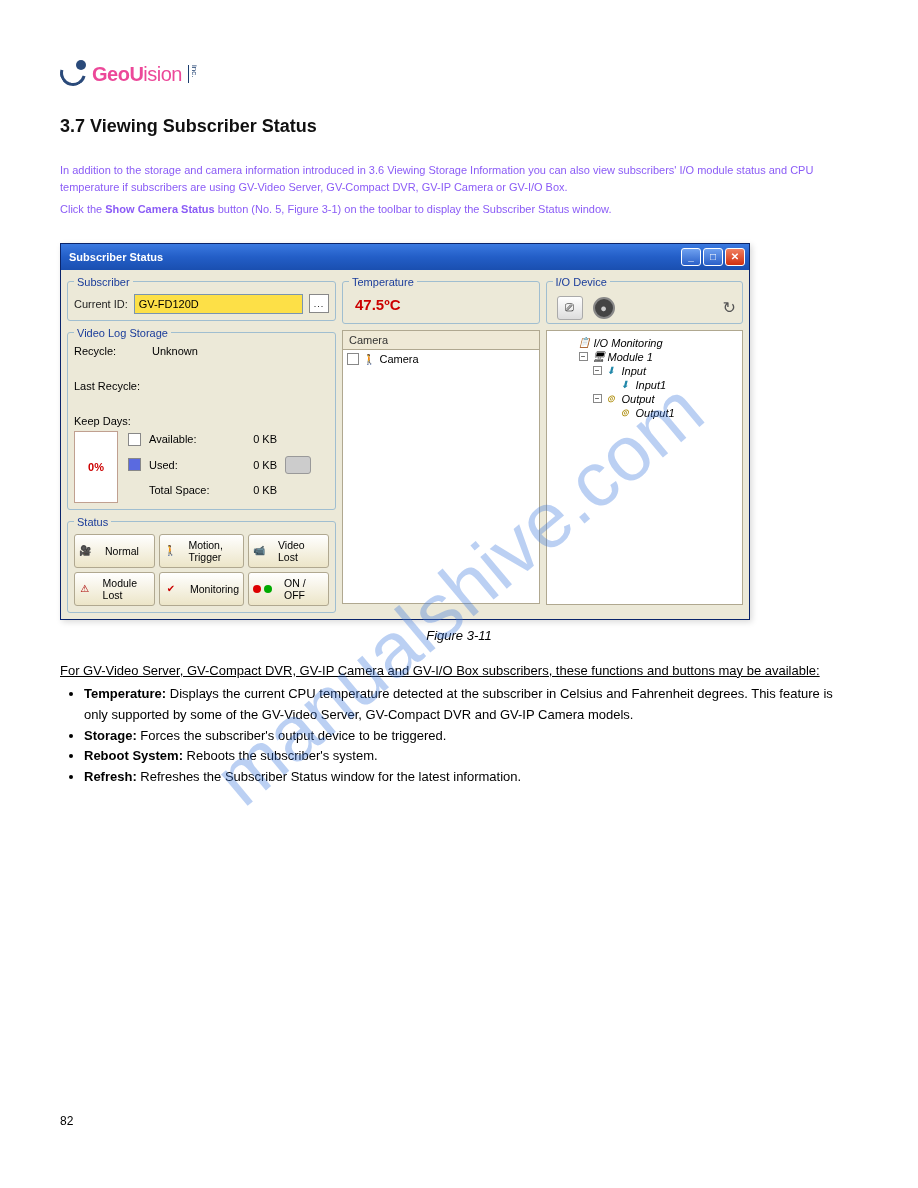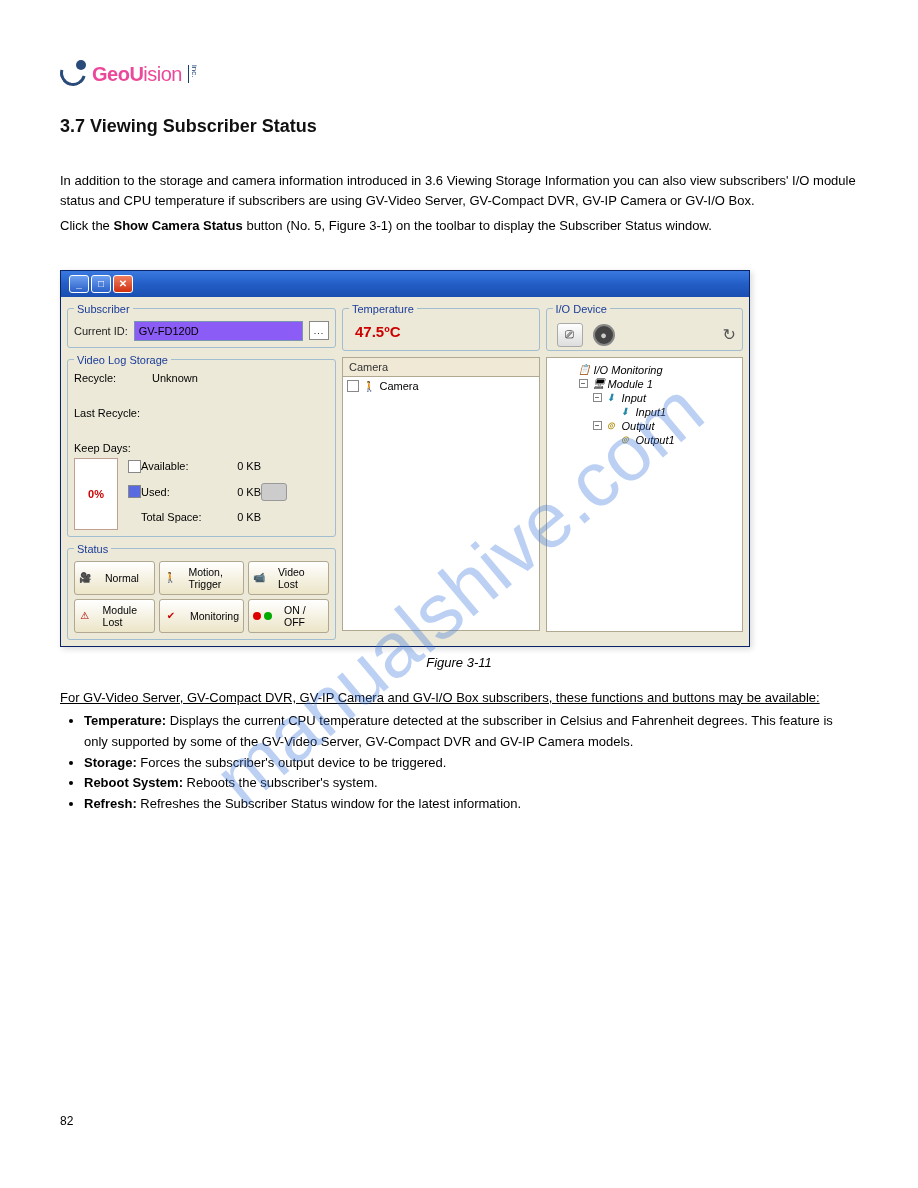--- a/index.html
+++ b/index.html
@@ -56,24 +56,24 @@
   .logo-inc {
     font-size: 8px;
     color: #1a3c6e;
     writing-mode: vertical-rl;
     border-left: 1px solid #1a3c6e;
     padding-left: 1px;
     margin-left: 2px;
     height: 18px;
   }
   .body-text {
-    font-size: 13px;
+    font-size: 11px;
     line-height: 1.5;
-    margin: 34px 0;
-    color: #000000;
+    margin: 25px 0;
+    color: #8b5cf6;
   }
   .body-text p { margin: 6px 0; }
   .section-head {
     font-size: 18px;
     font-weight: bold;
     margin: 28px 0 10px 0;
     color: #111;
   }
   .bold { font-weight: bold; }
 
@@ -133,21 +133,21 @@
   legend { color: #1a3c9a; font-size: 11px; padding: 0 3px; }
 
   .subscriber-row {
     display: flex;
     align-items: center;
     gap: 6px;
   }
   .field-label { color: #222; }
   .text-input {
     border: 1px solid #7a95b0;
-    background: #8b5cf6;
+    background: #fde047;
     height: 20px;
     padding: 2px 4px;
     font-size: 11px;
     flex: 1;
   }
   .dot-btn {
     width: 20px; height: 19px;
     border: 1px solid #888;
     background: #fff;
     display: flex;
@@ -170,21 +170,21 @@
     border: 1px solid #c0a090;
     background: #fff;
     display: flex;
     align-items: center;
     justify-content: center;
     color: #c00;
     font-weight: bold;
     font-size: 11px;
   }
   .stor-legend { flex: 1; display: flex; flex-direction: column; gap: 10px; margin-top: 2px; }
-  .stor-leg-row { display: flex; align-items: center; }
+  .stor-leg-row { display: flex; align-items: center; gap: 8px; }
   .swatch { width: 13px; height: 13px; border: 1px solid #888; }
   .sw-avail { background: #fff; }
   .sw-used { background: #5a6ae0; }
   .stor-leg-lbl { width: 70px; }
   .stor-val { width: 50px; text-align: right; }
   .stor-disk {
     width: 26px; height: 18px;
     background: #ccc;
     border-radius: 3px;
     border: 1px solid #999;
@@ -312,20 +312,21 @@
 
   <div class="body-text">
     <p>In addition to the storage and camera information introduced in 3.6 Viewing Storage Information you can also view subscribers' I/O module status and CPU temperature if subscribers are using GV-Video Server, GV-Compact DVR, GV-IP Camera or GV-I/O Box.</p>
     <p>
       <span>Click the </span><span class="bold">Show Camera Status</span><span> button (No. 5, Figure 3-1) on the toolbar to display the Subscriber Status window.</span>
     </p>
   </div>
 
   <div class="dialog">
     <div class="titlebar">
+      <span class="titlebar-caption">Subscriber Status</span>
       <div class="titlebar-buttons">
         <div class="tb-btn" title="Minimize">_</div>
         <div class="tb-btn" title="Maximize">□</div>
         <div class="tb-btn tb-close" title="Close">✕</div>
       </div>
     </div>
 
     <div class="dlg-body">
 
       <div class="col-left">

